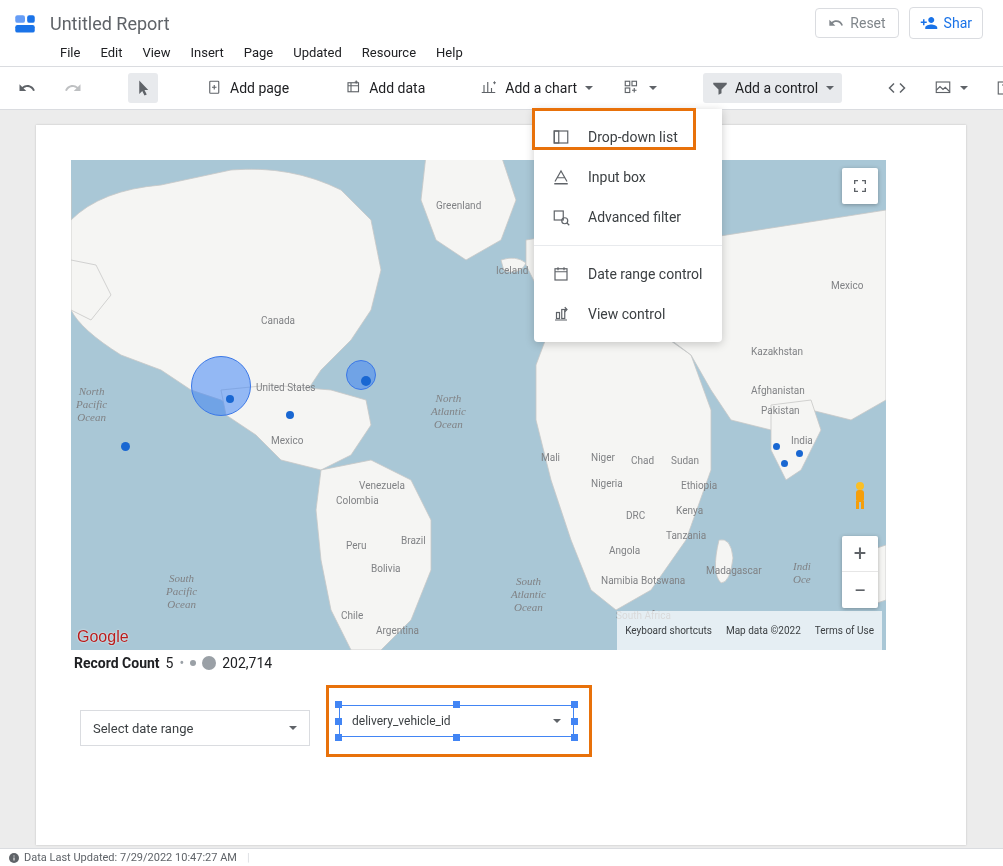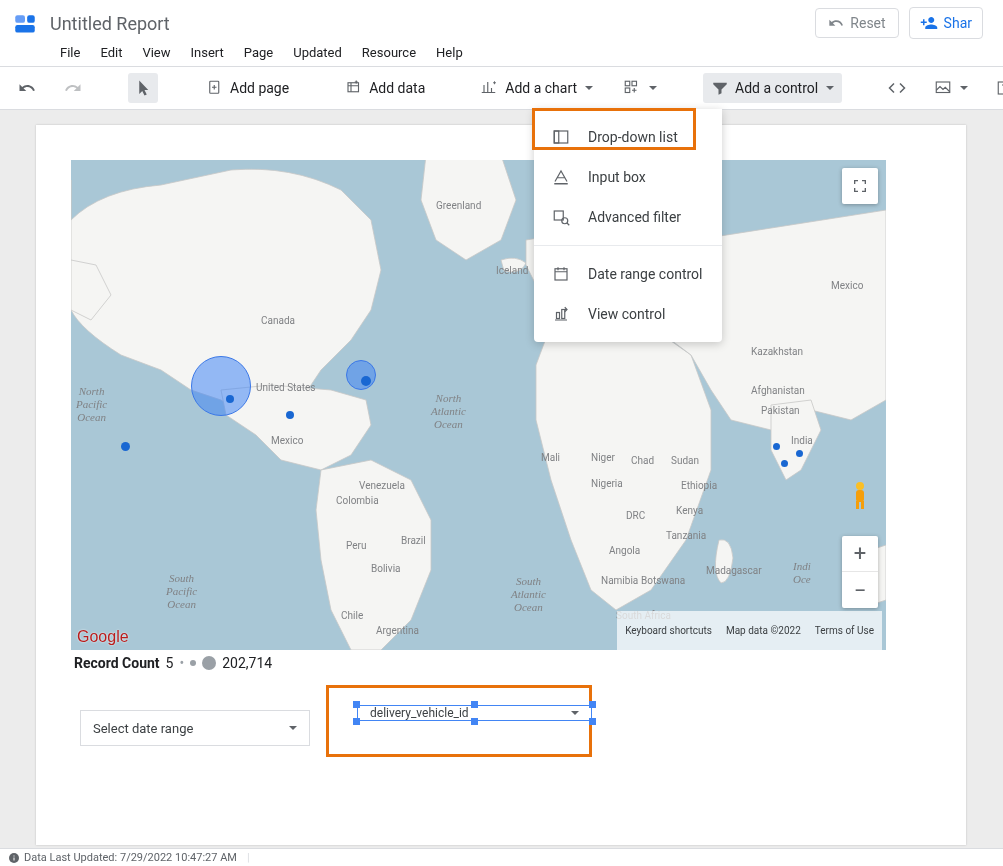--- a/index.html
+++ b/index.html
@@ -301,21 +301,21 @@
       <span class="legdot" style="width:14px;height:14px;background:#9aa0a6"></span>
       <span>202,714</span>
     </div>
 
     <div class="date-range">
       <span>Select date range</span>
       <span class="arrow-down"></span>
     </div>
 
     <div class="highlight-box1" style="top:560px;left:290px;width:266px;height:72px"></div>
-    <div class="control-selected-wrap" style="top:580px;left:321px;width:235px;height:16px">
+    <div class="control-selected-wrap" style="top:580px;left:303px;width:235px;height:32px">
       <div class="control-selected">
         <span>delivery_vehicle_id</span>
         <span class="arrow-down"></span>
       </div>
       <div class="sel-handle" style="top:-4px;left:-4px"></div>
       <div class="sel-handle" style="top:-4px;left:114px"></div>
       <div class="sel-handle" style="top:-4px;right:-4px"></div>
       <div class="sel-handle" style="top:13px;left:-4px"></div>
       <div class="sel-handle" style="top:13px;right:-4px"></div>
       <div class="sel-handle" style="bottom:-4px;left:-4px"></div>

